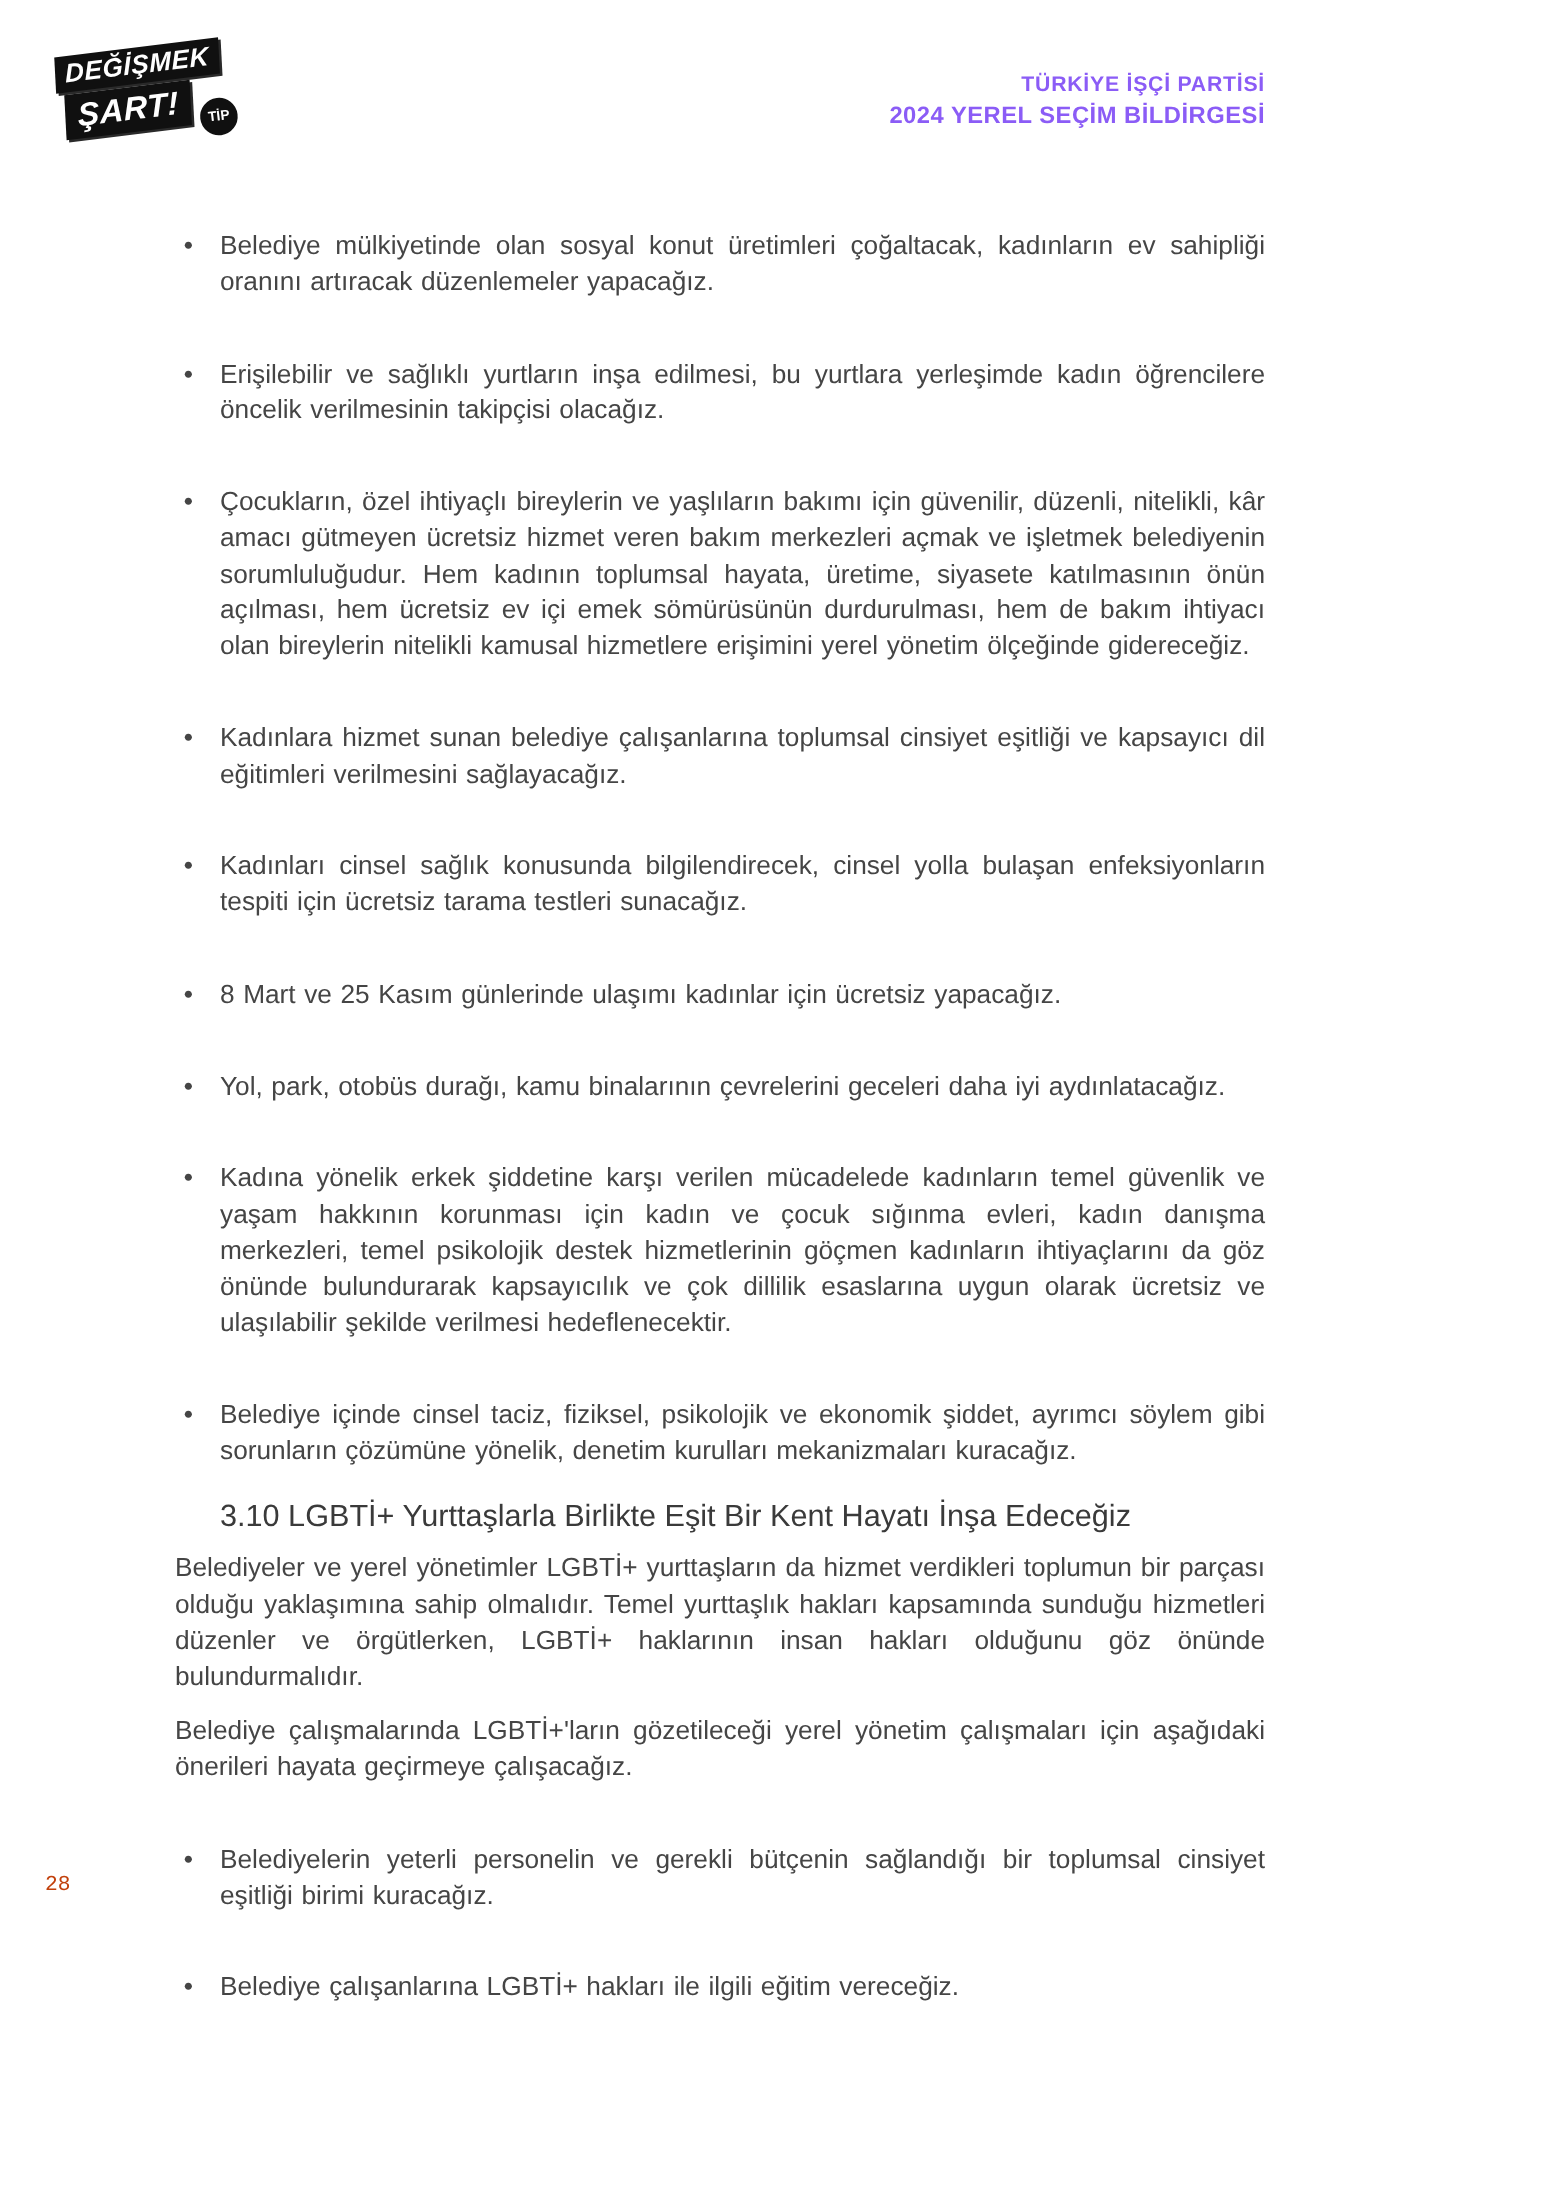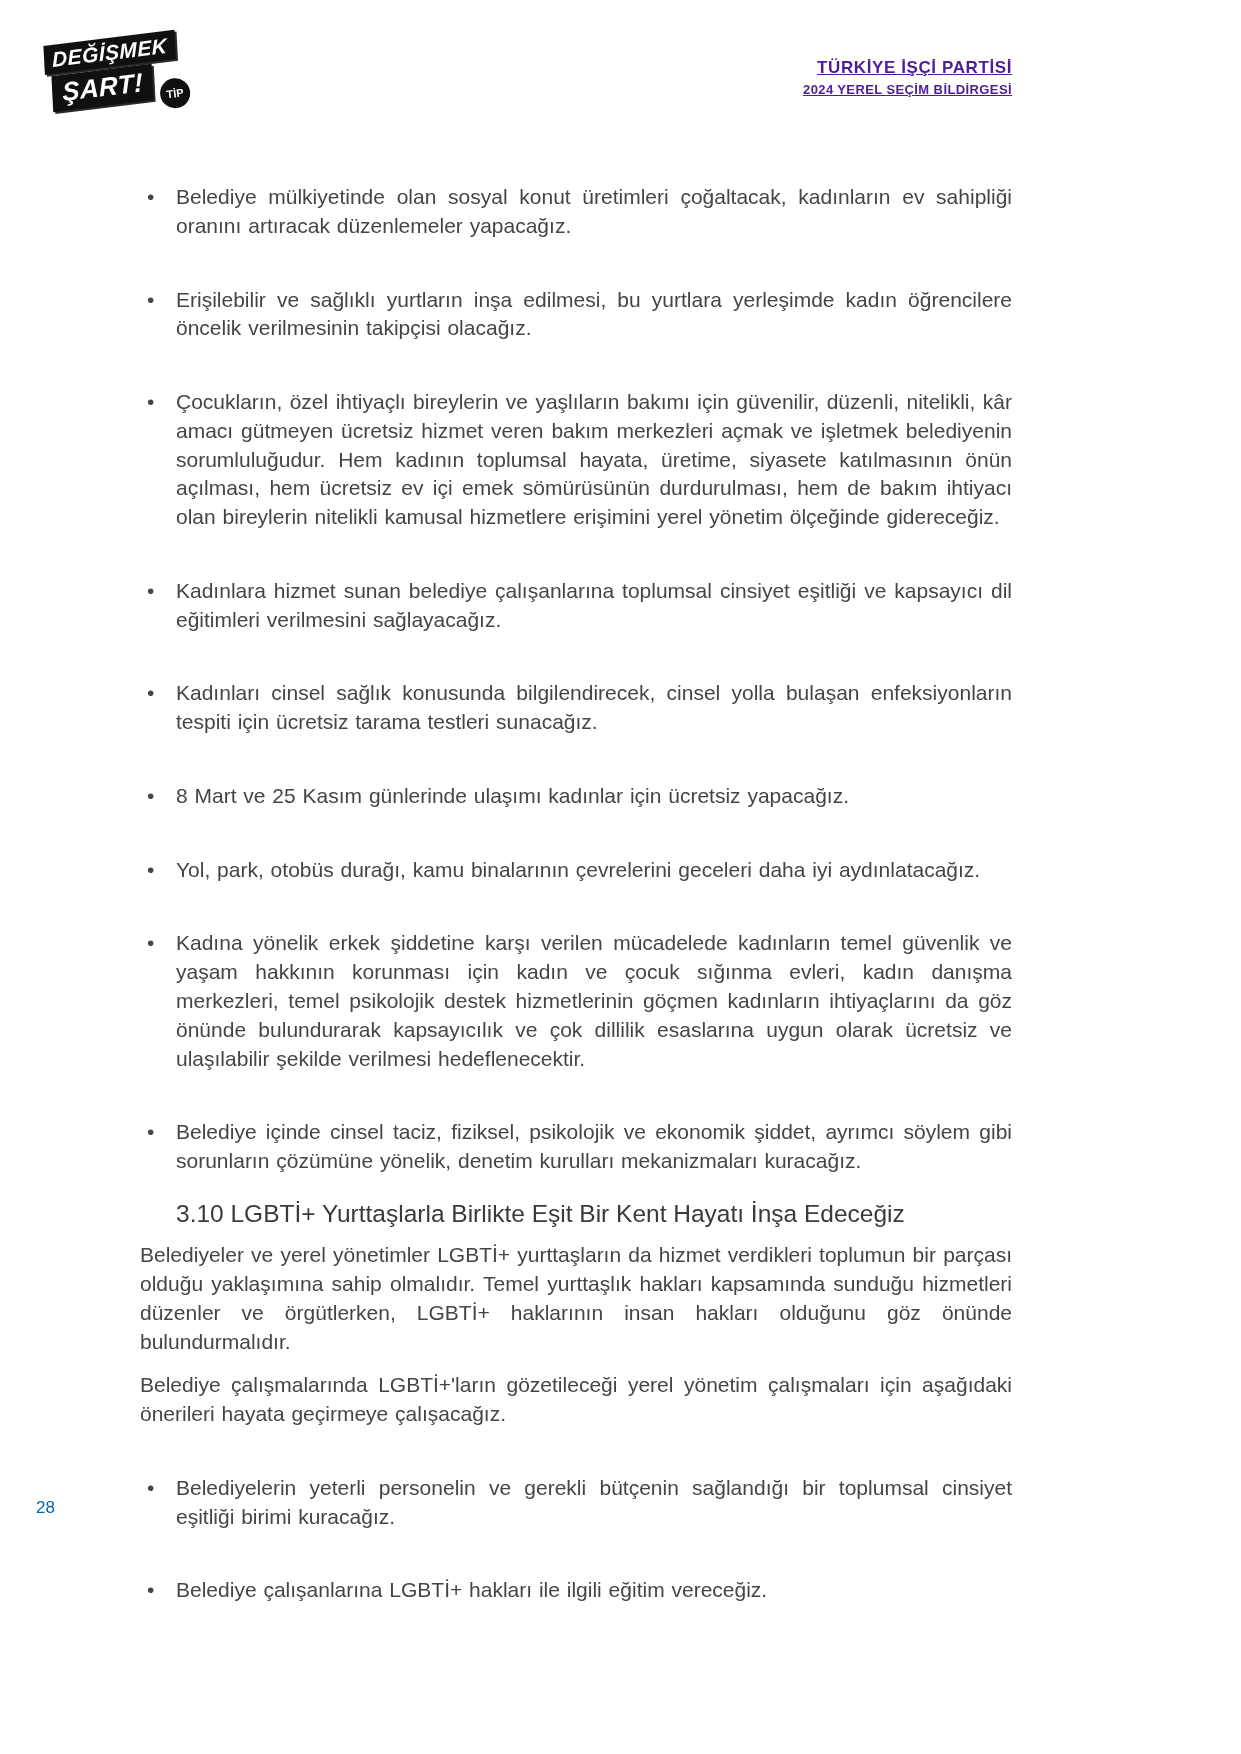--- a/index.html
+++ b/index.html
@@ -48,30 +48,29 @@
     font-weight: bold;
     display: flex;
     align-items: center;
     justify-content: center;
   }
   .header-titles {
     position: absolute;
     top: 58px;
     right: 229px;
     text-align: right;
-    color: #4c1d95;
-    text-decoration: underline;
+    color: #8b5cf6;
   }
   .header-title1 {
     font-size: 17px;
     font-weight: bold;
     letter-spacing: 0.6px;
   }
   .header-title2 {
-    font-size: 13px;
+    font-size: 19px;
     font-weight: bold;
     letter-spacing: 0.4px;
     margin-top: 4px;
   }
 
   
   main {
     position: absolute;
     top: 138px;
     left: 140px;
@@ -113,21 +112,22 @@
     word-spacing: 1px;
   }
   .bullets.bottom { margin-top: 4px; }
 
   
   .page-number {
     position: absolute;
     left: 36px;
     bottom: 236px;
     font-size: 17px;
-    color: #0369a1;
+    color: #c2410c;
+    font-family: Liberation Mono, monospace;
   }
 </style>
 </head>
 <body>
 
 <div class="page">
 
   <header>
     <div class="logo">
       <div class="logo-line logo-line1">DEĞİŞMEK</div>

